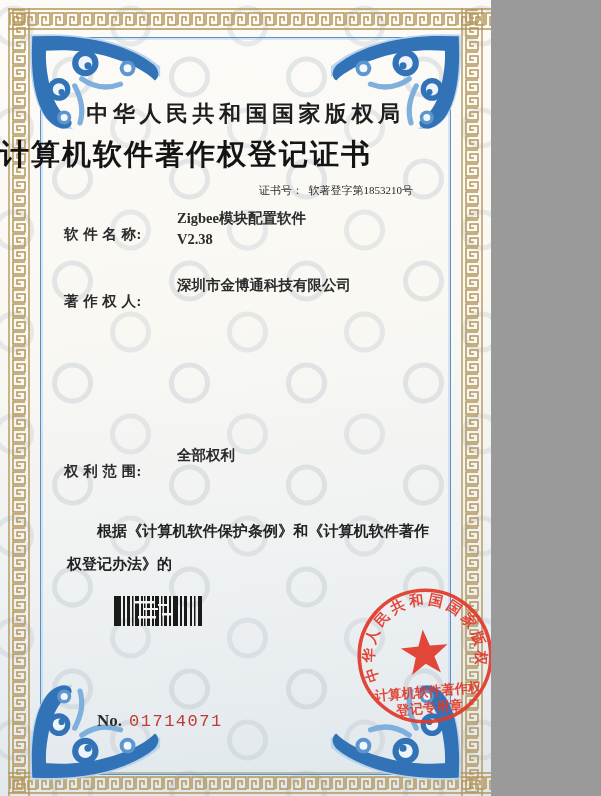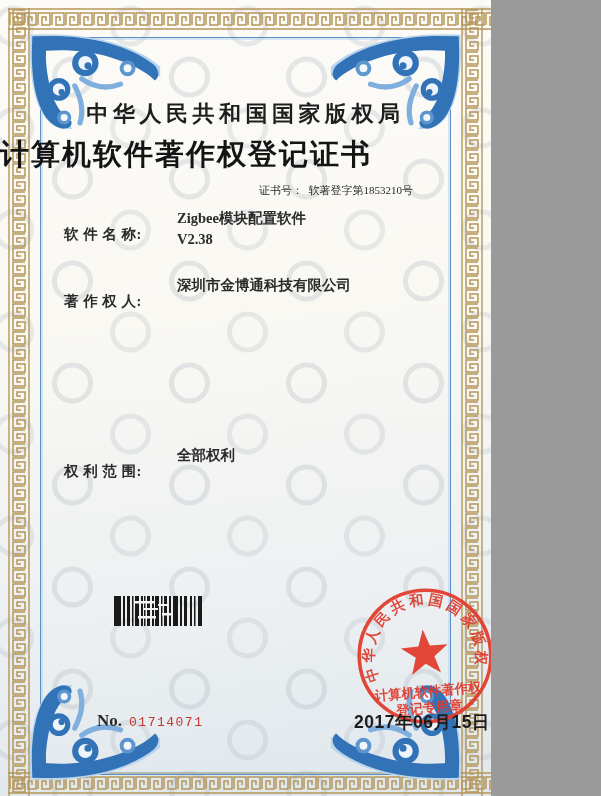--- a/index.html
+++ b/index.html
@@ -46,21 +46,21 @@
     font-weight:600;line-height:32.5px;color:#222;text-align:justify;}
   .statement .ln1{text-indent:2em;}
   
   .barcode{position:absolute;left:114px;top:596px;line-height:0;}
   .stamp{position:absolute;left:350px;top:581px;width:150px;height:150px;line-height:0;
     transform:rotate(-5deg);opacity:.93;}
   .issue-date{position:absolute;left:354px;top:710px;font-size:17.5px;font-weight:bold;
     color:#1c1c1c;font-family:"Liberation Sans","DejaVu Sans",sans-serif;letter-spacing:.5px;}
   .serial{position:absolute;left:97px;top:711px;}
   .serial .no-label{font-size:17px;color:#2b2b2b;font-weight:700;}
-  .serial .no-value{font-size:13px;color:#c13a31;font-family:"Liberation Mono","DejaVu Sans Mono",monospace;
+  .serial .no-value{font-size:17px;color:#c13a31;font-family:"Liberation Mono","DejaVu Sans Mono",monospace;
     letter-spacing:1.5px;margin-left:7px;}
 </style>
 </head>
 <body>
 
 <div class="page">
 
   <div class="gk gk-top"><svg width="578" height="22" xmlns="http://www.w3.org/2000/svg">
     <path d="M0,1 H578 M0,21 H578" stroke="#b5965a" stroke-width="1.4" fill="none"></path>
     <path d="M2,17 L2,5 L14,5 L14,17 L6,17 L6,9 L10,9 L10,13 M16,17 L16,5 L28,5 L28,17 L20,17 L20,9 L24,9 L24,13 M30,17 L30,5 L42,5 L42,17 L34,17 L34,9 L38,9 L38,13 M44,17 L44,5 L56,5 L56,17 L48,17 L48,9 L52,9 L52,13 M58,17 L58,5 L70,5 L70,17 L62,17 L62,9 L66,9 L66,13 M72,17 L72,5 L84,5 L84,17 L76,17 L76,9 L80,9 L80,13 M86,17 L86,5 L98,5 L98,17 L90,17 L90,9 L94,9 L94,13 M100,17 L100,5 L112,5 L112,17 L104,17 L104,9 L108,9 L108,13 M114,17 L114,5 L126,5 L126,17 L118,17 L118,9 L122,9 L122,13 M128,17 L128,5 L140,5 L140,17 L132,17 L132,9 L136,9 L136,13 M142,17 L142,5 L154,5 L154,17 L146,17 L146,9 L150,9 L150,13 M156,17 L156,5 L168,5 L168,17 L160,17 L160,9 L164,9 L164,13 M170,17 L170,5 L182,5 L182,17 L174,17 L174,9 L178,9 L178,13 M184,17 L184,5 L196,5 L196,17 L188,17 L188,9 L192,9 L192,13 M198,17 L198,5 L210,5 L210,17 L202,17 L202,9 L206,9 L206,13 M212,17 L212,5 L224,5 L224,17 L216,17 L216,9 L220,9 L220,13 M226,17 L226,5 L238,5 L238,17 L230,17 L230,9 L234,9 L234,13 M240,17 L240,5 L252,5 L252,17 L244,17 L244,9 L248,9 L248,13 M254,17 L254,5 L266,5 L266,17 L258,17 L258,9 L262,9 L262,13 M268,17 L268,5 L280,5 L280,17 L272,17 L272,9 L276,9 L276,13 M282,17 L282,5 L294,5 L294,17 L286,17 L286,9 L290,9 L290,13 M296,17 L296,5 L308,5 L308,17 L300,17 L300,9 L304,9 L304,13 M310,17 L310,5 L322,5 L322,17 L314,17 L314,9 L318,9 L318,13 M324,17 L324,5 L336,5 L336,17 L328,17 L328,9 L332,9 L332,13 M338,17 L338,5 L350,5 L350,17 L342,17 L342,9 L346,9 L346,13 M352,17 L352,5 L364,5 L364,17 L356,17 L356,9 L360,9 L360,13 M366,17 L366,5 L378,5 L378,17 L370,17 L370,9 L374,9 L374,13 M380,17 L380,5 L392,5 L392,17 L384,17 L384,9 L388,9 L388,13 M394,17 L394,5 L406,5 L406,17 L398,17 L398,9 L402,9 L402,13 M408,17 L408,5 L420,5 L420,17 L412,17 L412,9 L416,9 L416,13 M422,17 L422,5 L434,5 L434,17 L426,17 L426,9 L430,9 L430,13 M436,17 L436,5 L448,5 L448,17 L440,17 L440,9 L444,9 L444,13 M450,17 L450,5 L462,5 L462,17 L454,17 L454,9 L458,9 L458,13 M464,17 L464,5 L476,5 L476,17 L468,17 L468,9 L472,9 L472,13 M478,17 L478,5 L490,5 L490,17 L482,17 L482,9 L486,9 L486,13 M492,17 L492,5 L504,5 L504,17 L496,17 L496,9 L500,9 L500,13 M506,17 L506,5 L518,5 L518,17 L510,17 L510,9 L514,9 L514,13 M520,17 L520,5 L532,5 L532,17 L524,17 L524,9 L528,9 L528,13 M534,17 L534,5 L546,5 L546,17 L538,17 L538,9 L542,9 L542,13 M548,17 L548,5 L560,5 L560,17 L552,17 L552,9 L556,9 L556,13 M562,17 L562,5 L574,5 L574,17 L566,17 L566,9 L570,9 L570,13 " stroke="#b5965a" stroke-width="1.5" fill="none"></path>
@@ -167,20 +167,21 @@
   <div class="field-row" style="top:276px">
     <span class="field-label">著 作 权 人:</span>
     <span class="field-value">深圳市金博通科技有限公司</span>
   </div>
   <div class="field-row" style="top:446px">
     <span class="field-label">权 利 范 围:</span>
     <span class="field-value">全部权利</span>
   </div>
 
   <div class="statement">
+    <div class="ln1">根据《计算机软件保护条例》和《计算机软件著作权登记办法》的</div>
   </div>
 
   <div class="barcode">
     <svg width="88" height="30" xmlns="http://www.w3.org/2000/svg">
       <rect x="0" y="0" width="7" height="30" fill="#1a1a1a"></rect>
       <rect x="9" y="0" width="2" height="30" fill="#1a1a1a"></rect>
       <rect x="13" y="0" width="3" height="30" fill="#1a1a1a"></rect>
       <rect x="18" y="0" width="1.5" height="30" fill="#1a1a1a"></rect>
       <rect x="21" y="0" width="4" height="30" fill="#1a1a1a"></rect>
       <rect x="27" y="0" width="2" height="30" fill="#1a1a1a"></rect>
@@ -212,19 +213,18 @@
       <path id="ringPath" d="M27.7,94.1 A50,50 0 1 1 118.3,94.1" fill="none" stroke="none"></path>
       <text font-size="14" font-weight="bold" fill="#e23a2c" letter-spacing="3.5" font-family="Liberation Serif, DejaVu Serif, serif">
         <textPath href="#ringPath" startOffset="2">中华人民共和国国家版权局</textPath>
       </text>
       <polygon fill="#e23a2c" points="73,47 78.6,63.2 95.8,63.6 82.1,74.0 87.1,90.4 73,80.6 58.9,90.4 63.9,74.0 50.2,63.6 67.4,63.2"></polygon>
       <text x="73" y="112" text-anchor="middle" font-size="13" font-weight="bold" fill="#e23a2c" font-family="Liberation Serif, DejaVu Serif, serif">计算机软件著作权</text>
       <text x="73" y="128" text-anchor="middle" font-size="13" font-weight="bold" fill="#e23a2c" font-family="Liberation Serif, DejaVu Serif, serif">登记专用章</text>
     </svg>
   </div>
 
-  <div class="issue-date">2017年06月15日</div>
 
   <div class="serial">
     <span class="no-label">No.</span><span class="no-value">01714071</span>
   </div>
 
 </div>
 
 </body></html>

